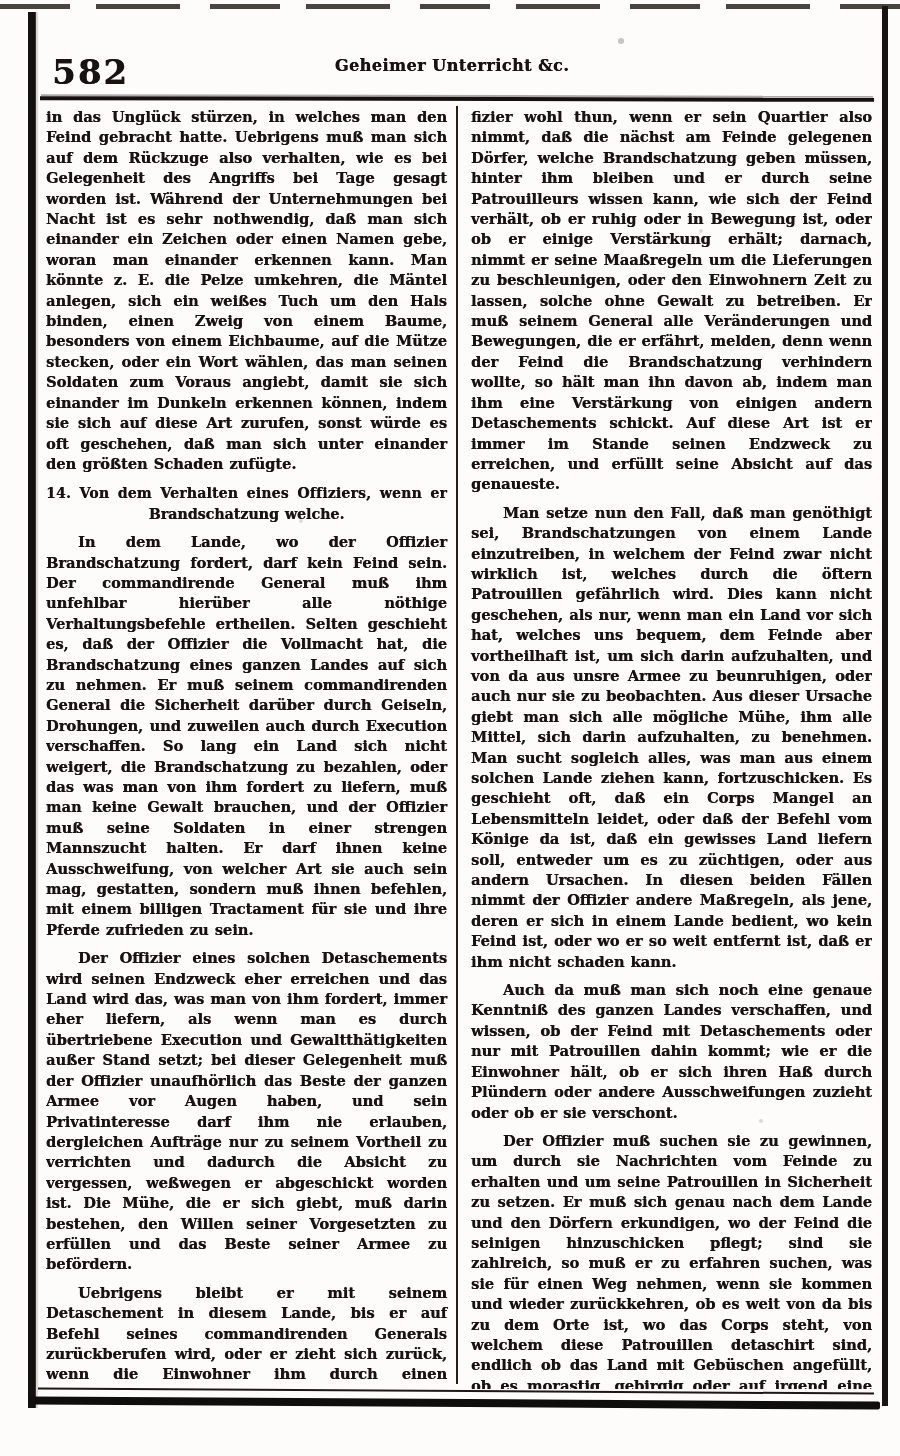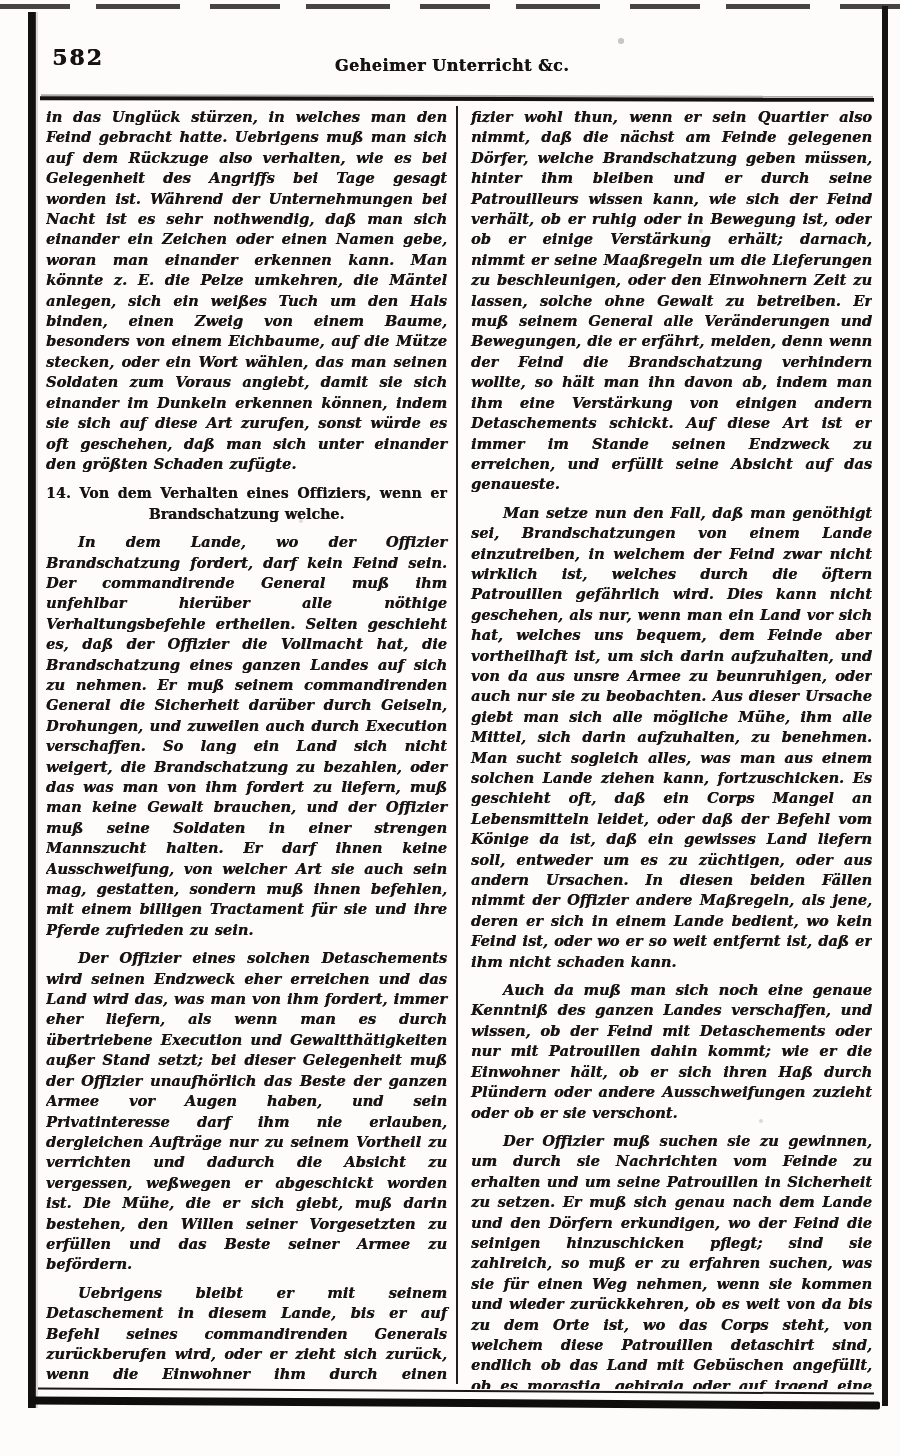--- a/index.html
+++ b/index.html
@@ -39,42 +39,42 @@
   .bottom-rule-thin{
     position:absolute;left:38px;top:1390px;width:836px;height:2px;
     background:#1c1815;transform:rotate(.35deg);
   }
   .bottom-rule-thick{
     position:absolute;left:30px;top:1399px;width:850px;height:8px;
     background:#100e0c;transform:rotate(.35deg);border-radius:2px;
   }
   
   .page-number{
-    position:absolute;left:52px;top:44px;
-    font-size:22px;font-weight:bold;letter-spacing:2px;
+    position:absolute;left:52px;top:52px;
+    font-size:34px;font-weight:bold;letter-spacing:2px;
     text-shadow:.5px 0 0 #161311;
   }
   .running-title{
     position:absolute;left:46px;top:56px;width:812px;text-align:center;
     font-size:16px;font-weight:bold;letter-spacing:.5px;
     text-shadow:.4px 0 0 #161311;
   }
   
   .text-area{
     position:absolute;left:46px;top:107px;width:826px;height:1282px;
     display:flex;gap:24px;overflow:hidden;
   }
   .col{
     width:401px;flex:0 0 401px;
     font-size:14.6px;line-height:20.4px;font-weight:bold;
     text-align:justify;
     text-shadow:.35px 0 0 rgba(22,19,17,.85);
     word-spacing:1px;
   }
-  .col p{margin:0;font-style:italic;}
+  .col p{margin:0;}
   .col p.indent{text-indent:32px;margin-top:8px;}
   .section-heading{margin:9px 0 8px 0;}
   .section-heading .line1{
     text-align:justify;text-align-last:justify;
     font-size:14px;letter-spacing:.2px;
   }
   .section-heading .line2{
     text-align:center;font-size:14.2px;
   }
   

